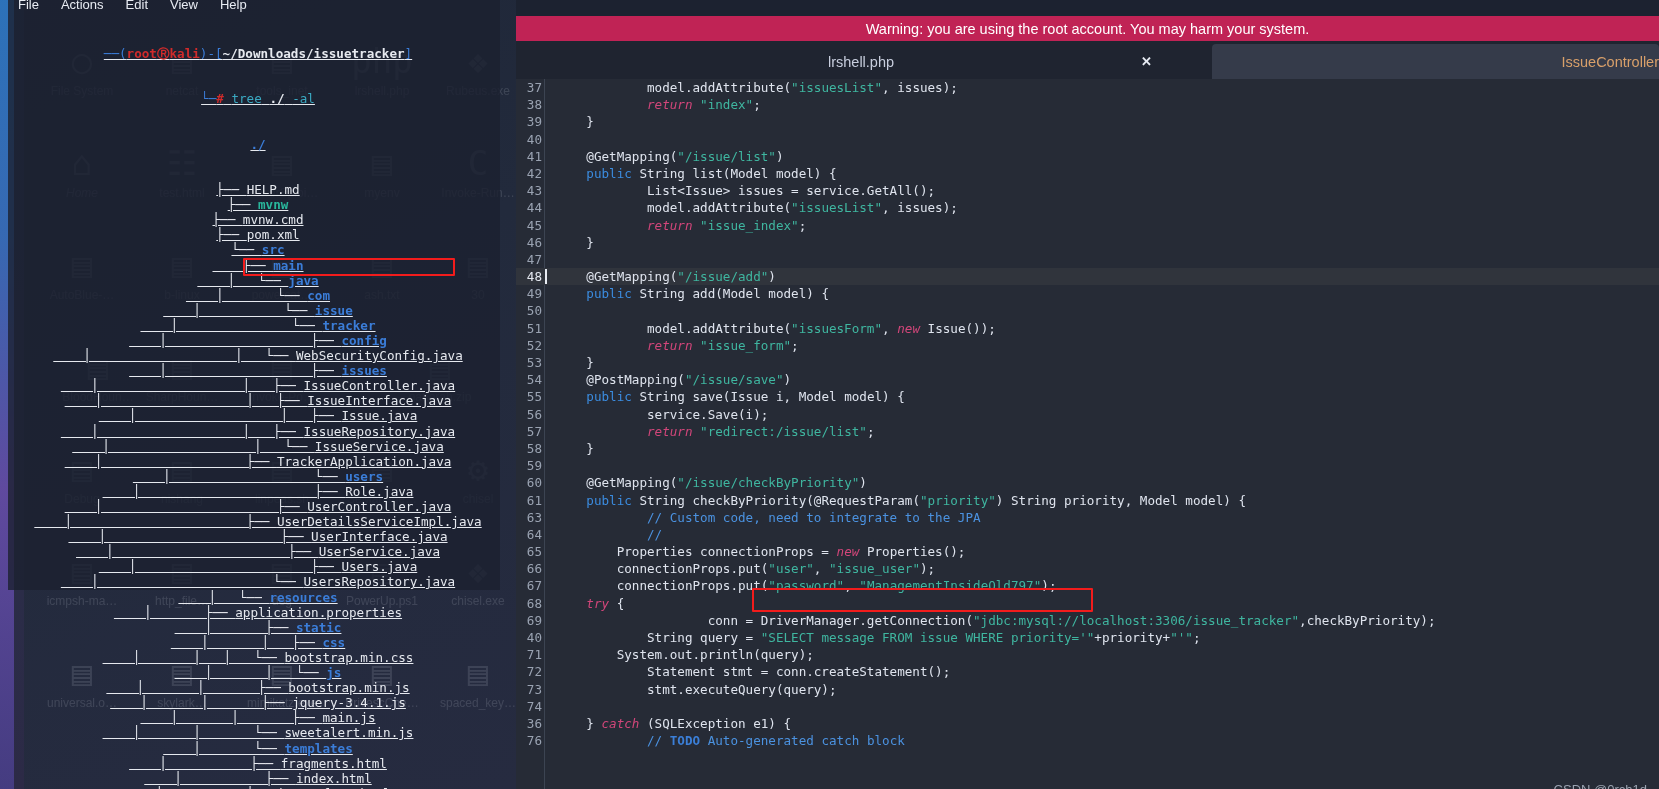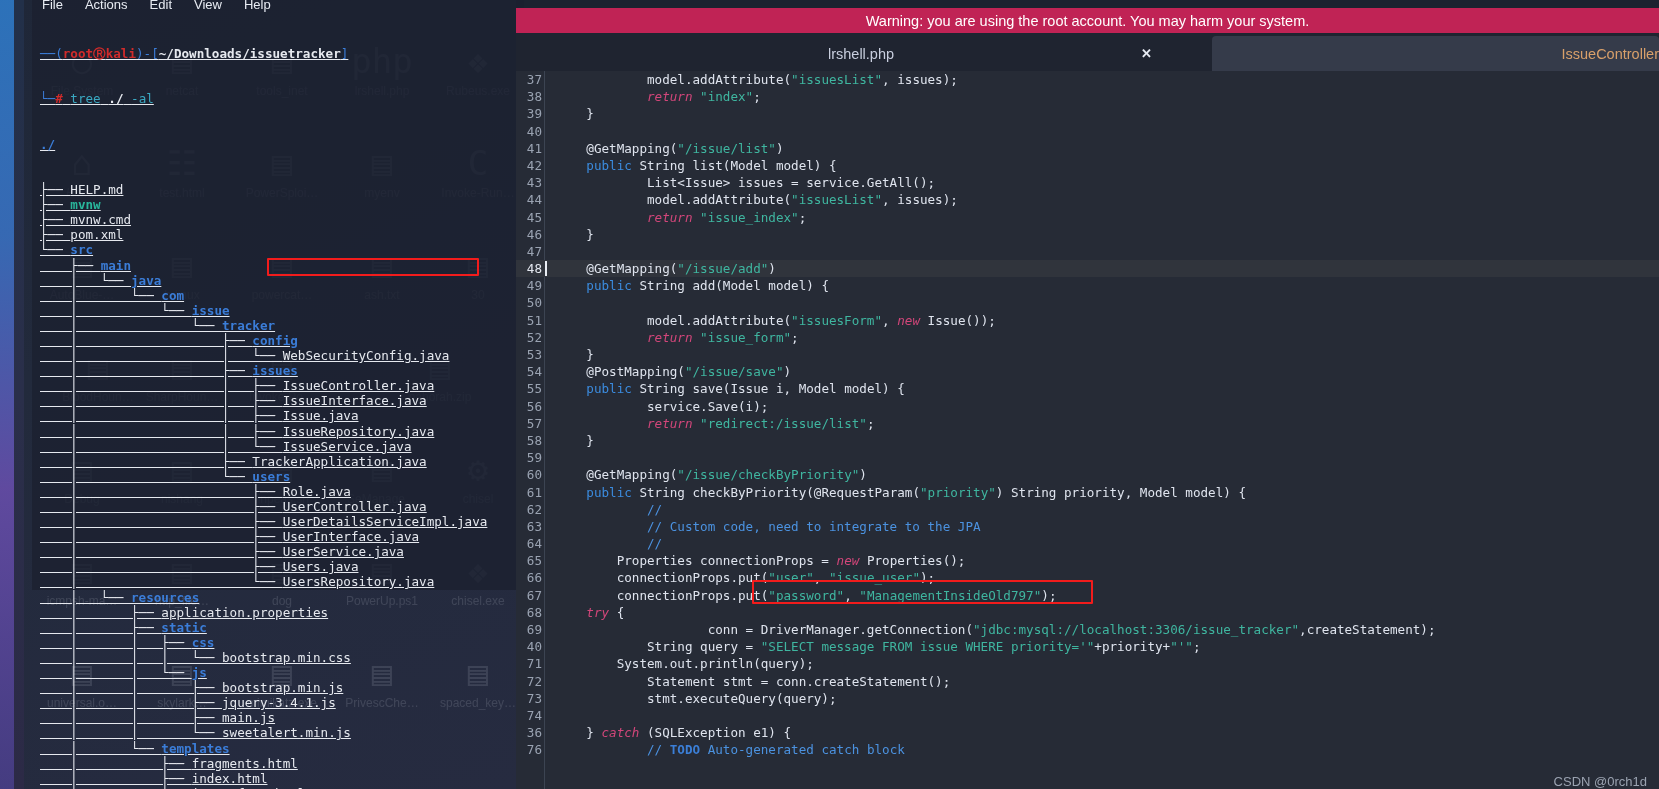--- a/index.html
+++ b/index.html
@@ -31,25 +31,26 @@
     display:block; font-size: 34px; line-height: 46px; color: #cfd6e4;
   }
   .dicon .lb {
     display:block; font-size: 12px; color: #dfe4ee;
     font-family: "Liberation Sans", sans-serif; white-space: nowrap;
     overflow: hidden; text-overflow: ellipsis;
   }
 
   
   .term {
-    position: absolute; left: 32px; top: 0; width: 492px; height: 590px;
+    position: absolute; left: 8px; top: 0; width: 492px; height: 590px;
     background: rgba(27,33,48,0.80);
     color: #e6e9ef;
     font-size: 12.6px;
     line-height: 15.1px;
+    text-align: center;
   }
   .menubar {
     position: absolute; left: 0; top: -4px; width: 492px; height: 18px;
     color: #e8ecf3; font-family: "Liberation Sans", sans-serif;
     font-size: 13px; display: flex; gap: 22px; padding-left: 10px;
     align-items: center;
   }
   .menubar span { cursor: default; }
   .term-body {
     position: absolute; left: 8px; top: 16px; width: 484px; height: 773px;
@@ -63,21 +64,21 @@
   .c-wh     { color: #e6e9ef; }
   .prompt-b { color: #3b7dd8; }
 
   .hl-box {
     position: absolute; border: 2px solid #f21c1c; border-radius: 1px;
     pointer-events: none;
   }
 
   
   .editor {
-    position: absolute; left: 516px; top: 8px; width: 1143px; height: 571px;
+    position: absolute; left: 516px; top: 16px; width: 1143px; height: 571px;
     background: #a21caf;
   }
   .warnbar {
     position: absolute; left: 0; top: 0; width: 1143px; height: 25px;
     background: #c02355; color: #ffffff;
     font-family: "Liberation Sans", sans-serif;
     font-size: 14.5px; display: flex; align-items: center;
     justify-content: center;
   }
   .tabbar {
@@ -347,28 +348,27 @@
           <div class="coderow"><span class="lno">52</span><span class="k-pl">            </span><span class="k-ctl">return</span><span class="k-pl"> </span><span class="k-str">"issue_form"</span><span class="k-pl">;</span></div>
           <div class="coderow"><span class="lno">53</span><span class="k-pl">    }</span></div>
           <div class="coderow"><span class="lno">54</span><span class="k-pl">    @PostMapping(</span><span class="k-str">"/issue/save"</span><span class="k-pl">)</span></div>
           <div class="coderow"><span class="lno">55</span><span class="k-pl">    </span><span class="k-kw">public</span><span class="k-pl"> String save(Issue i, Model model) {</span></div>
           <div class="coderow"><span class="lno">56</span><span class="k-pl">            service.Save(i);</span></div>
           <div class="coderow"><span class="lno">57</span><span class="k-pl">            </span><span class="k-ctl">return</span><span class="k-pl"> </span><span class="k-str">"redirect:/issue/list"</span><span class="k-pl">;</span></div>
           <div class="coderow"><span class="lno">58</span><span class="k-pl">    }</span></div>
           <div class="coderow"><span class="lno">59</span><span class="k-pl"></span></div>
           <div class="coderow"><span class="lno">60</span><span class="k-pl">    @GetMapping(</span><span class="k-str">"/issue/checkByPriority"</span><span class="k-pl">)</span></div>
           <div class="coderow"><span class="lno">61</span><span class="k-pl">    </span><span class="k-kw">public</span><span class="k-pl"> String checkByPriority(@RequestParam(</span><span class="k-str">"priority"</span><span class="k-pl">) String priority, Model model) {</span></div>
-          <div class="coderow"><span class="lno">62</span><span class="k-cm">            //</span></div>
           <div class="coderow"><span class="lno">63</span><span class="k-cm">            // Custom code, need to integrate to the JPA</span></div>
           <div class="coderow"><span class="lno">64</span><span class="k-cm">            //</span></div>
           <div class="coderow"><span class="lno">65</span><span class="k-pl">        Properties connectionProps = </span><span class="k-ctl">new</span><span class="k-pl"> Properties();</span></div>
           <div class="coderow"><span class="lno">66</span><span class="k-pl">        connectionProps.put(</span><span class="k-str">"user"</span><span class="k-pl">, </span><span class="k-str">"issue_user"</span><span class="k-pl">);</span></div>
           <div class="coderow"><span class="lno">67</span><span class="k-pl">        connectionProps.put(</span><span class="k-str">"password"</span><span class="k-pl">, </span><span class="k-str">"ManagementInsideOld797"</span><span class="k-pl">);</span></div>
           <div class="coderow"><span class="lno">68</span><span class="k-pl">    </span><span class="k-ctl">try</span><span class="k-pl"> {</span></div>
-          <div class="coderow"><span class="lno">69</span><span class="k-pl">                    conn = DriverManager.getConnection(</span><span class="k-str">"jdbc:mysql://localhost:3306/issue_tracker"</span><span class="k-pl">,createStatement);</span></div>
+          <div class="coderow"><span class="lno">69</span><span class="k-pl">                    conn = DriverManager.getConnection(</span><span class="k-str">"jdbc:mysql://localhost:3306/issue_tracker"</span><span class="k-pl">,checkByPriority);</span></div>
           <div class="coderow"><span class="lno">40</span><span class="k-pl">            String query = </span><span class="k-str">"SELECT message FROM issue WHERE priority='"</span><span class="k-pl">+priority+</span><span class="k-str">"'"</span><span class="k-pl">;</span></div>
           <div class="coderow"><span class="lno">71</span><span class="k-pl">        System.out.println(query);</span></div>
           <div class="coderow"><span class="lno">72</span><span class="k-pl">            Statement stmt = conn.createStatement();</span></div>
           <div class="coderow"><span class="lno">73</span><span class="k-pl">            stmt.executeQuery(query);</span></div>
           <div class="coderow"><span class="lno">74</span><span class="k-pl"></span></div>
           <div class="coderow"><span class="lno">36</span><span class="k-pl">    } </span><span class="k-ctl">catch</span><span class="k-pl"> (SQLException e1) {</span></div>
           <div class="coderow"><span class="lno">76</span><span class="k-cm">            // </span><span class="k-cmb">TODO</span><span class="k-cm"> Auto-generated catch block</span></div>
         </div>
 
       <div class="hl-box" style="left:236px; top:509px; width:341px; height:24px;"></div>

